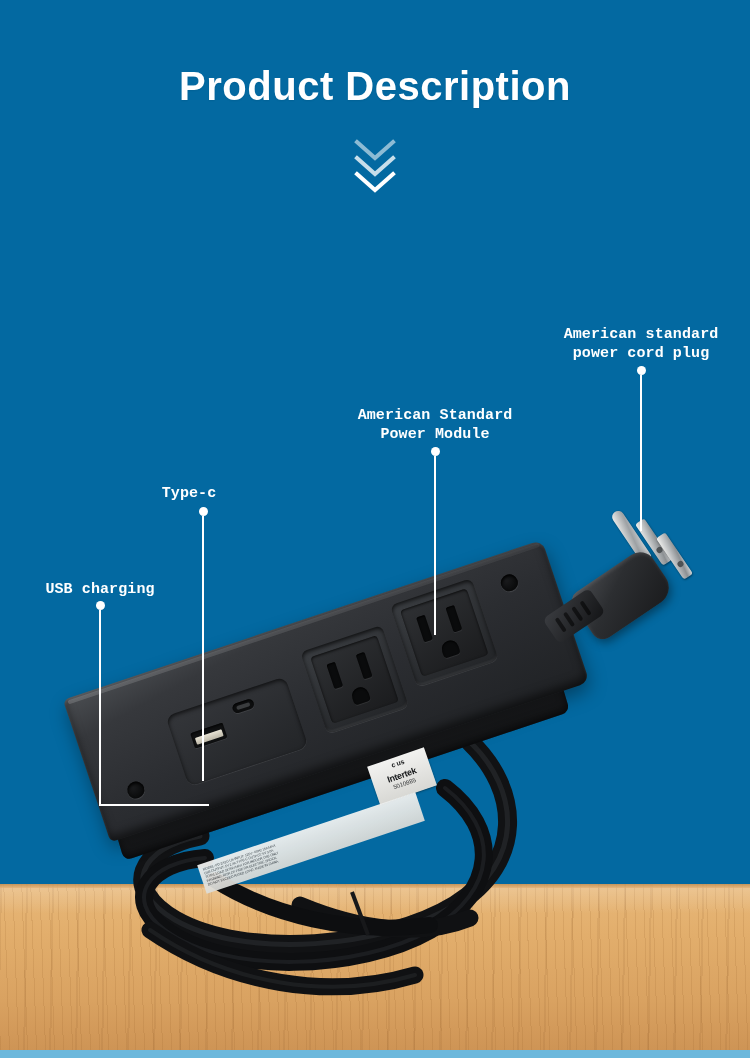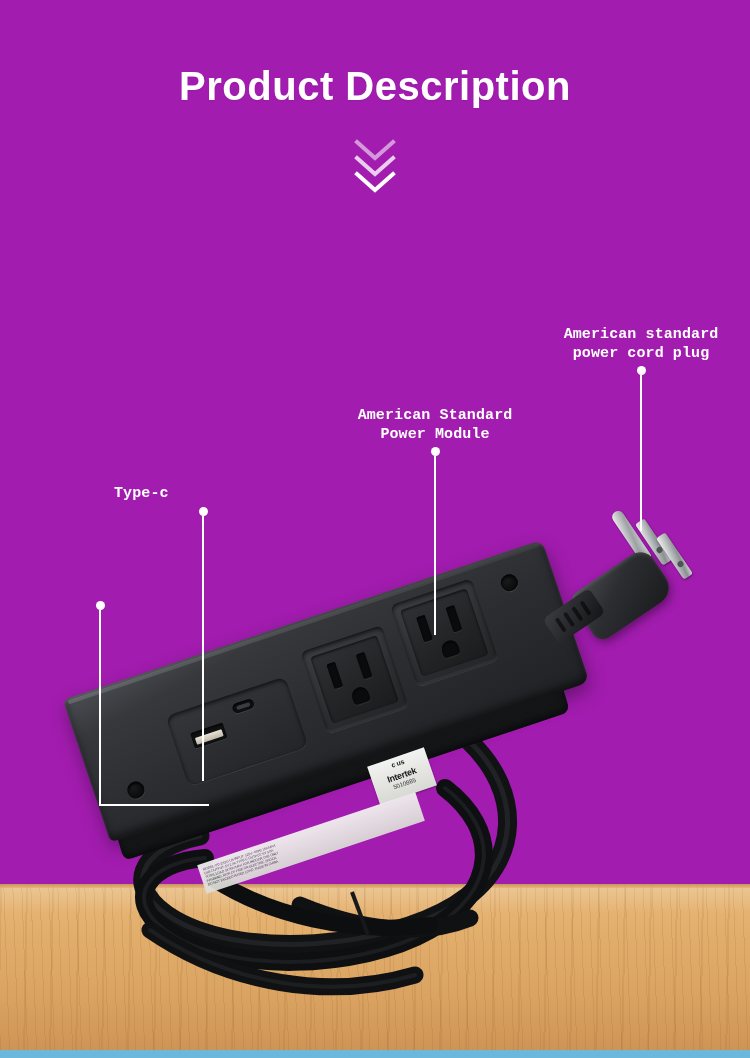--- a/index.html
+++ b/index.html
@@ -5,21 +5,21 @@
 <style>
   * { margin:0; padding:0; box-sizing:border-box; }
   html, body {
     width:750px; height:1058px;
     font-family:"Liberation Sans", sans-serif;
     overflow:hidden;
   }
   #stage {
     position:relative;
     width:750px; height:1058px;
-    background:#a21caf;
+    background:#0369a1;
     overflow:hidden;
   }
 
   
   #title {
     position:absolute;
     top:60px; left:0; width:750px;
     text-align:center;
     color:#FFFFFF;
     font-size:40px;
@@ -391,25 +391,26 @@
       <div class="plug-body"></div>
       <div class="plug-neck">
         <div class="plug-neck-rib" style="left:10px;"></div>
         <div class="plug-neck-rib" style="left:20px;"></div>
         <div class="plug-neck-rib" style="left:30px;"></div>
         <div class="plug-neck-rib" style="left:40px;"></div>
       </div>
     </div>
   </div>
 
+  <div class="callout-label" style="left:0px; top:580px; width:200px; text-align:center;">USB charging</div>
   <div class="callout-dot" style="left:96px; top:601px;"></div>
   <div class="leader leader-v" style="left:99px; top:610px; height:196px;"></div>
   <div class="leader leader-h" style="left:99px; top:804px; width:110px;"></div>
 
-  <div class="callout-label" style="left:114px; top:484px; width:200px; text-align:left;">Type-c</div>
+  <div class="callout-label" style="left:89px; top:484px; width:200px; text-align:center;">Type-c</div>
   <div class="callout-dot" style="left:199px; top:507px;"></div>
   <div class="leader leader-v" style="left:202px; top:516px; height:265px;"></div>
 
   <div class="callout-label" style="left:335px; top:406px; width:200px; text-align:center;">American Standard
 Power Module</div>
   <div class="callout-dot" style="left:431px; top:447px;"></div>
   <div class="leader leader-v" style="left:434px; top:456px; height:179px;"></div>
 
   <div class="callout-label" style="left:541px; top:325px; width:200px; text-align:center;">American standard
 power cord plug</div>

